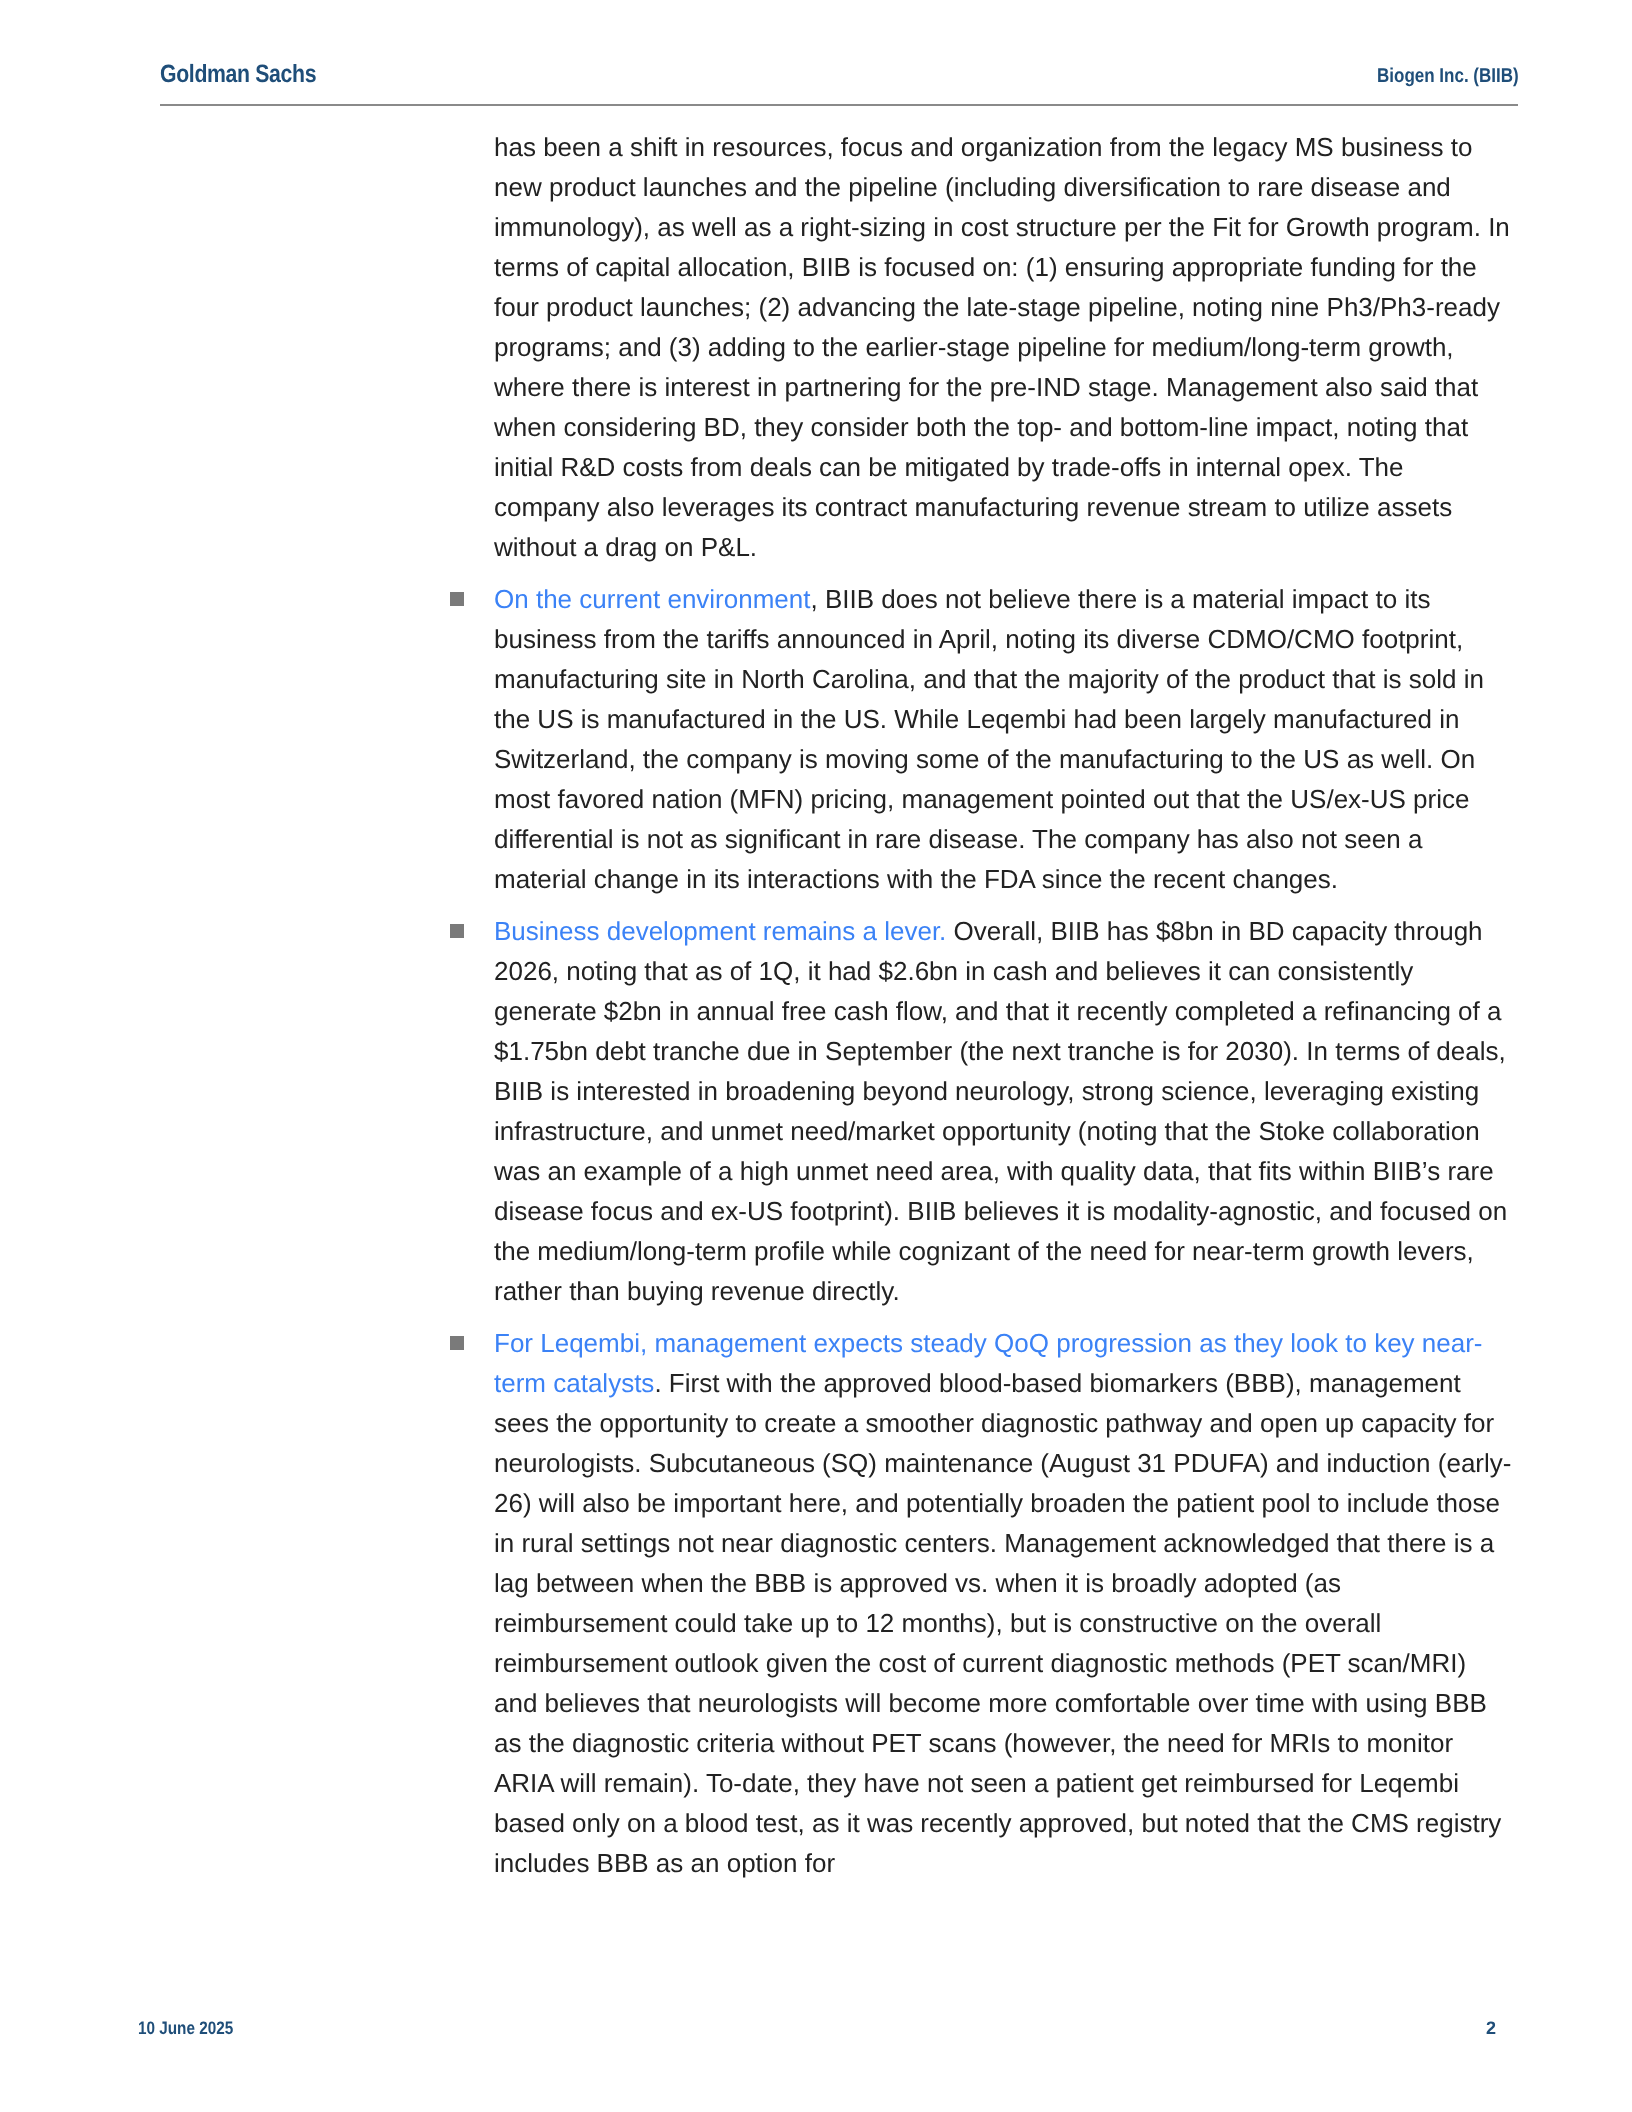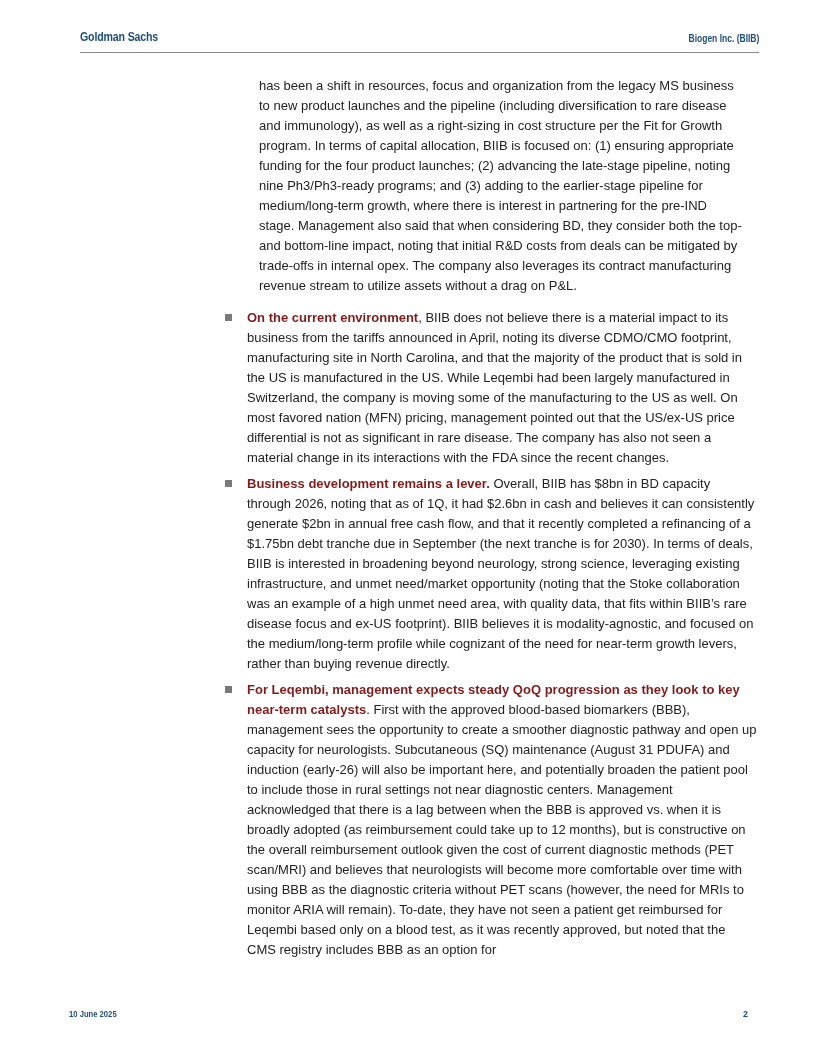--- a/index.html
+++ b/index.html
@@ -1,24 +1,24 @@
 <!DOCTYPE html>
 <html><head>
   <meta charset="utf-8">
   <style>
     html, body { margin: 0; padding: 0; background: #ffffff; }
     body { width: 816px; height: 1056px; position: relative; overflow: hidden; font-family: "Liberation Sans", sans-serif; color: #222222; }
     .header { position: absolute; left: 80px; top: 28px; width: 679px; height: 24px; border-bottom: 1px solid #8a8a8a; }
     .brand { position: absolute; left: 0; top: 2px; font-family: "Liberation Sans", sans-serif; font-weight: bold; font-size: 12.5px; color: #1f4e79; letter-spacing: -0.2px; transform: scaleX(0.85); transform-origin: left center; }
     .ticker { position: absolute; right: 0; top: 5px; font-family: "Liberation Sans", sans-serif; font-weight: bold; font-size: 10px; color: #1f4e79; transform: scaleX(0.85); transform-origin: right center; }
     .content { position: absolute; left: 247px; top: 64px; width: 510px; font-size: 13px; line-height: 20px; color: #222222; }
-    .para { margin: 12px; }
+    .para { margin: 0; }
     .bullet-item { position: relative; margin-top: 6px; }
     .bullet-sq { position: absolute; left: -22px; top: 6px; width: 7px; height: 7px; background: #7a7a7a; }
-    .bold { font-weight: bold; color: #7f1d1d; }
+    .bold { font-weight: normal; color: #3b82f6; }
     .footer-date { position: absolute; left: 69px; top: 1009px; font-family: "Liberation Sans", sans-serif; font-weight: bold; font-size: 9px; color: #1f4e79; transform: scaleX(0.85); transform-origin: left center; }
     .footer-page { position: absolute; right: 68px; top: 1009px; font-family: "Liberation Sans", sans-serif; font-weight: bold; font-size: 9px; color: #1f4e79; }
   </style>
 </head>
 <body>
 
 <div class="header">
   <span class="brand">Goldman Sachs</span>
   <span class="ticker">Biogen Inc. (BIIB)</span>
 </div>

